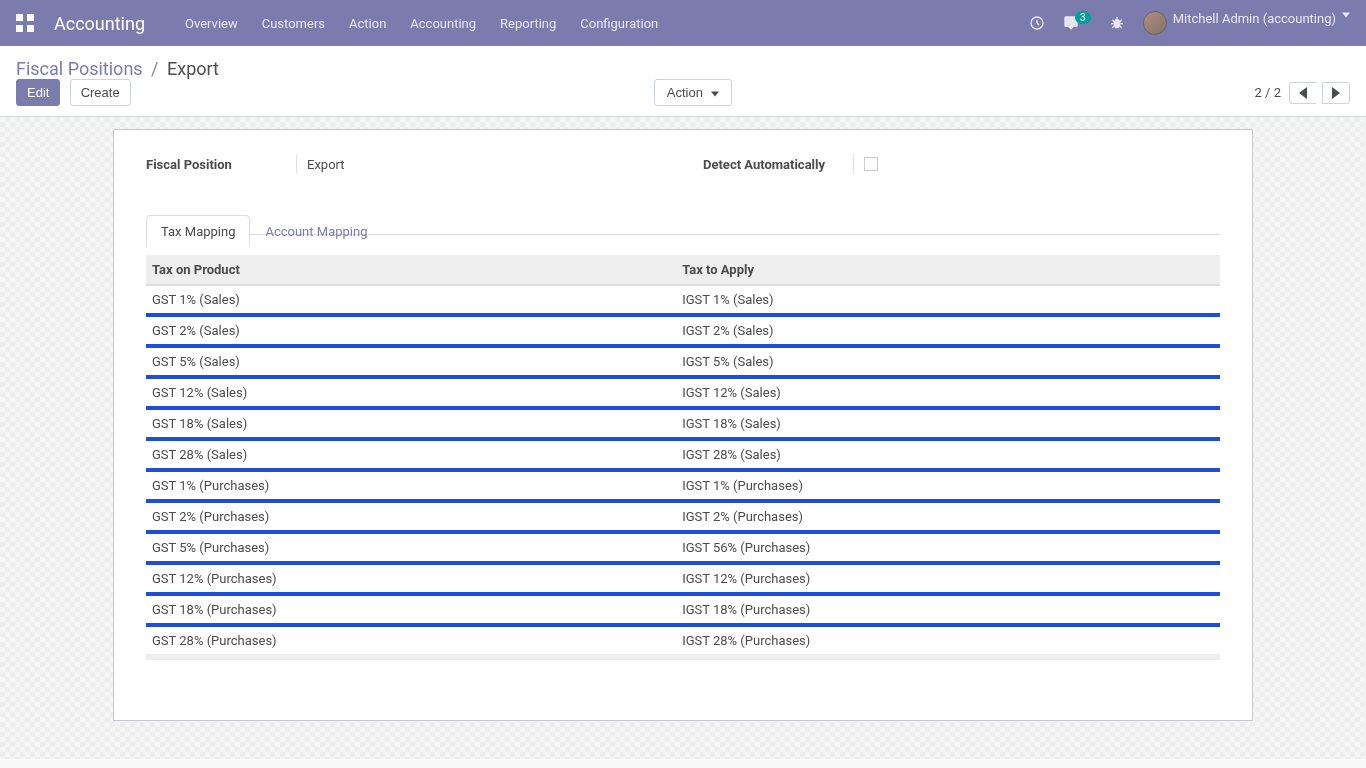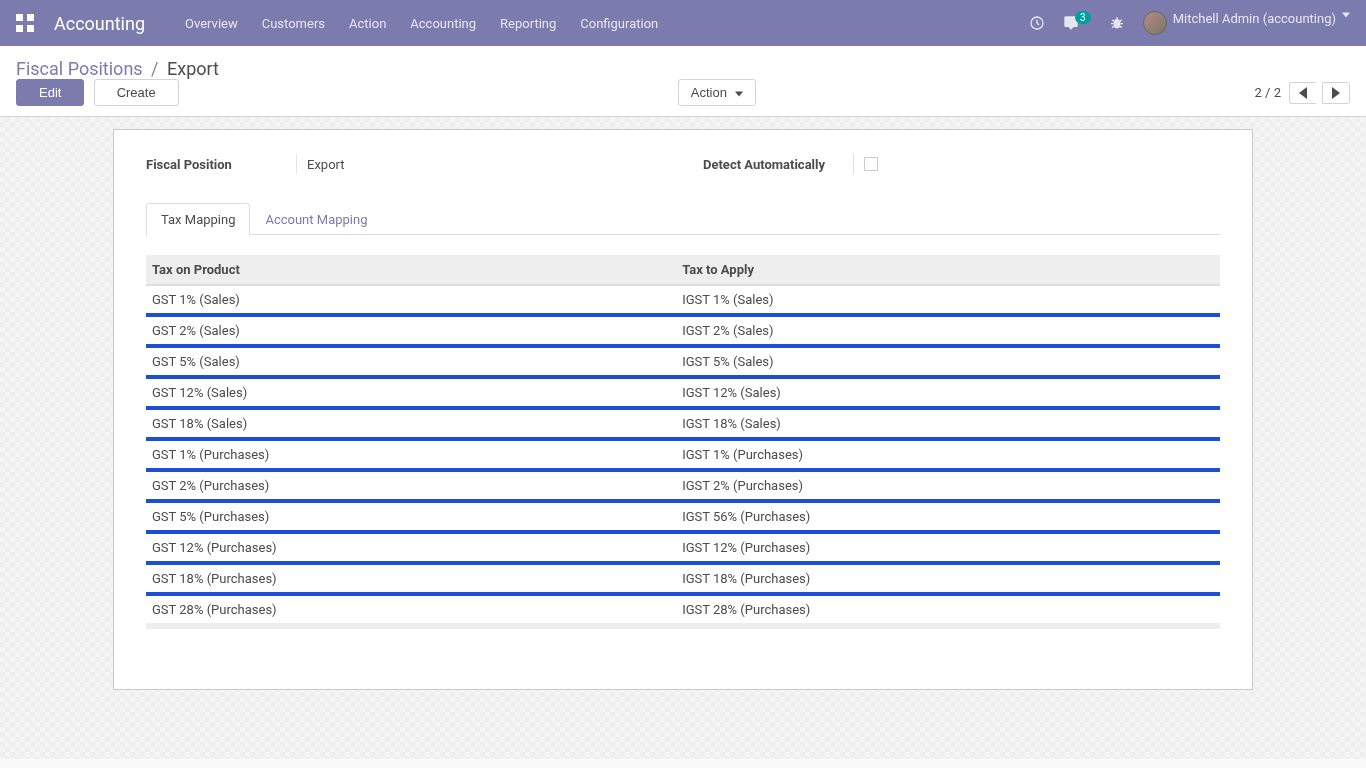--- a/index.html
+++ b/index.html
@@ -96,21 +96,21 @@
     text-decoration: none;
   }
   .breadcrumb .sep { color: #888; margin: 0 4px; }
   .breadcrumb .active { color: #4c4c4c; }
 
   .cp-row {
     display: flex;
     align-items: center;
   }
   .btn {
-    padding: 5px 22px;
+    padding: 5px 10px;
     font-size: 13px;
     border-radius: 3px;
     cursor: pointer;
     border: 1px solid #ced4da;
     background: #fff;
     color: #4c4c4c;
   }
   .btn-primary {
     background: #7c7bad;
     border-color: #7c7bad;
@@ -187,21 +187,21 @@
     margin-top: 28px;
   }
   .tab {
     padding: 8px 14px;
     font-size: 13px;
     cursor: pointer;
     color: #7c7bad;
     border: 1px solid transparent;
     border-bottom: none;
     position: relative;
-    top: 1px;
+    top: 13px;
     border-top-left-radius:4px;
     border-top-right-radius:4px;
   }
   .tab.active {
     color: #4c4c4c;
     border-color: #ddd;
     background: #fff;
   }
 
   
@@ -367,20 +367,24 @@
           </tr>
           <tr>
             <td>GST 12% (Sales)</td>
             <td>IGST 12% (Sales)</td>
           </tr>
           <tr>
             <td>GST 18% (Sales)</td>
             <td>IGST 18% (Sales)</td>
           </tr>
           <tr>
+            <td>GST 28% (Sales)</td>
+            <td>IGST 28% (Sales)</td>
+          </tr>
+          <tr>
             <td>GST 1% (Purchases)</td>
             <td>IGST 1% (Purchases)</td>
           </tr>
           <tr>
             <td>GST 2% (Purchases)</td>
             <td>IGST 2% (Purchases)</td>
           </tr>
           <tr>
             <td>GST 5% (Purchases)</td>
             <td>IGST 56% (Purchases)</td>

